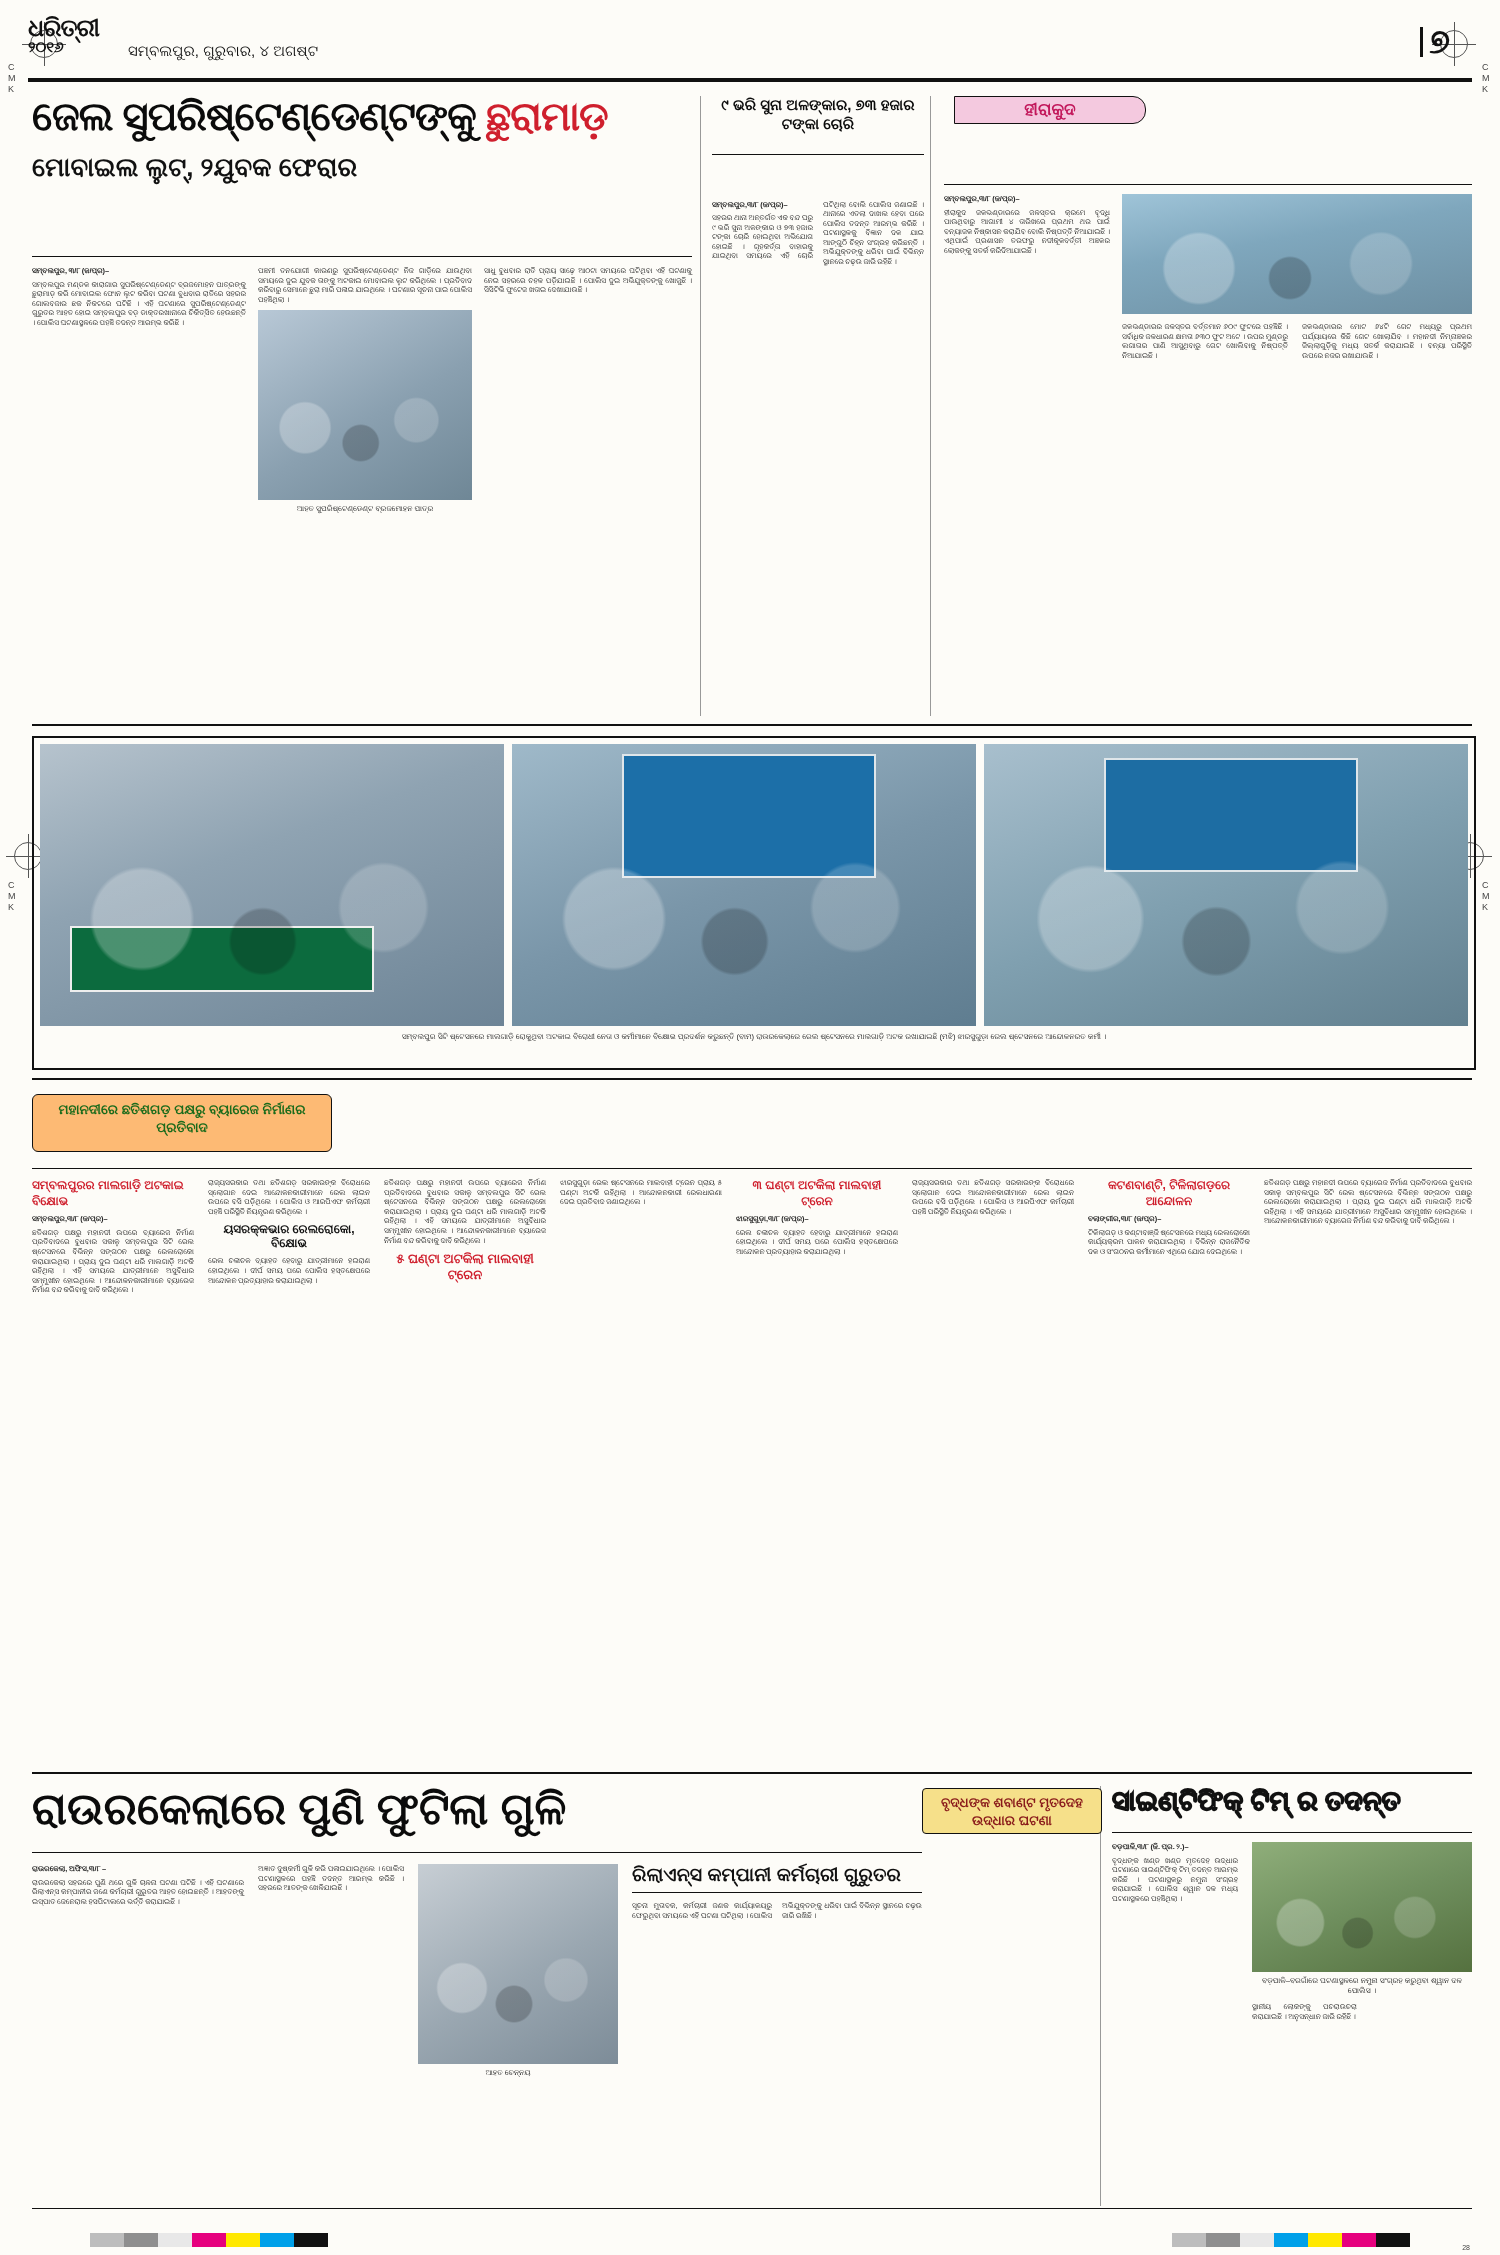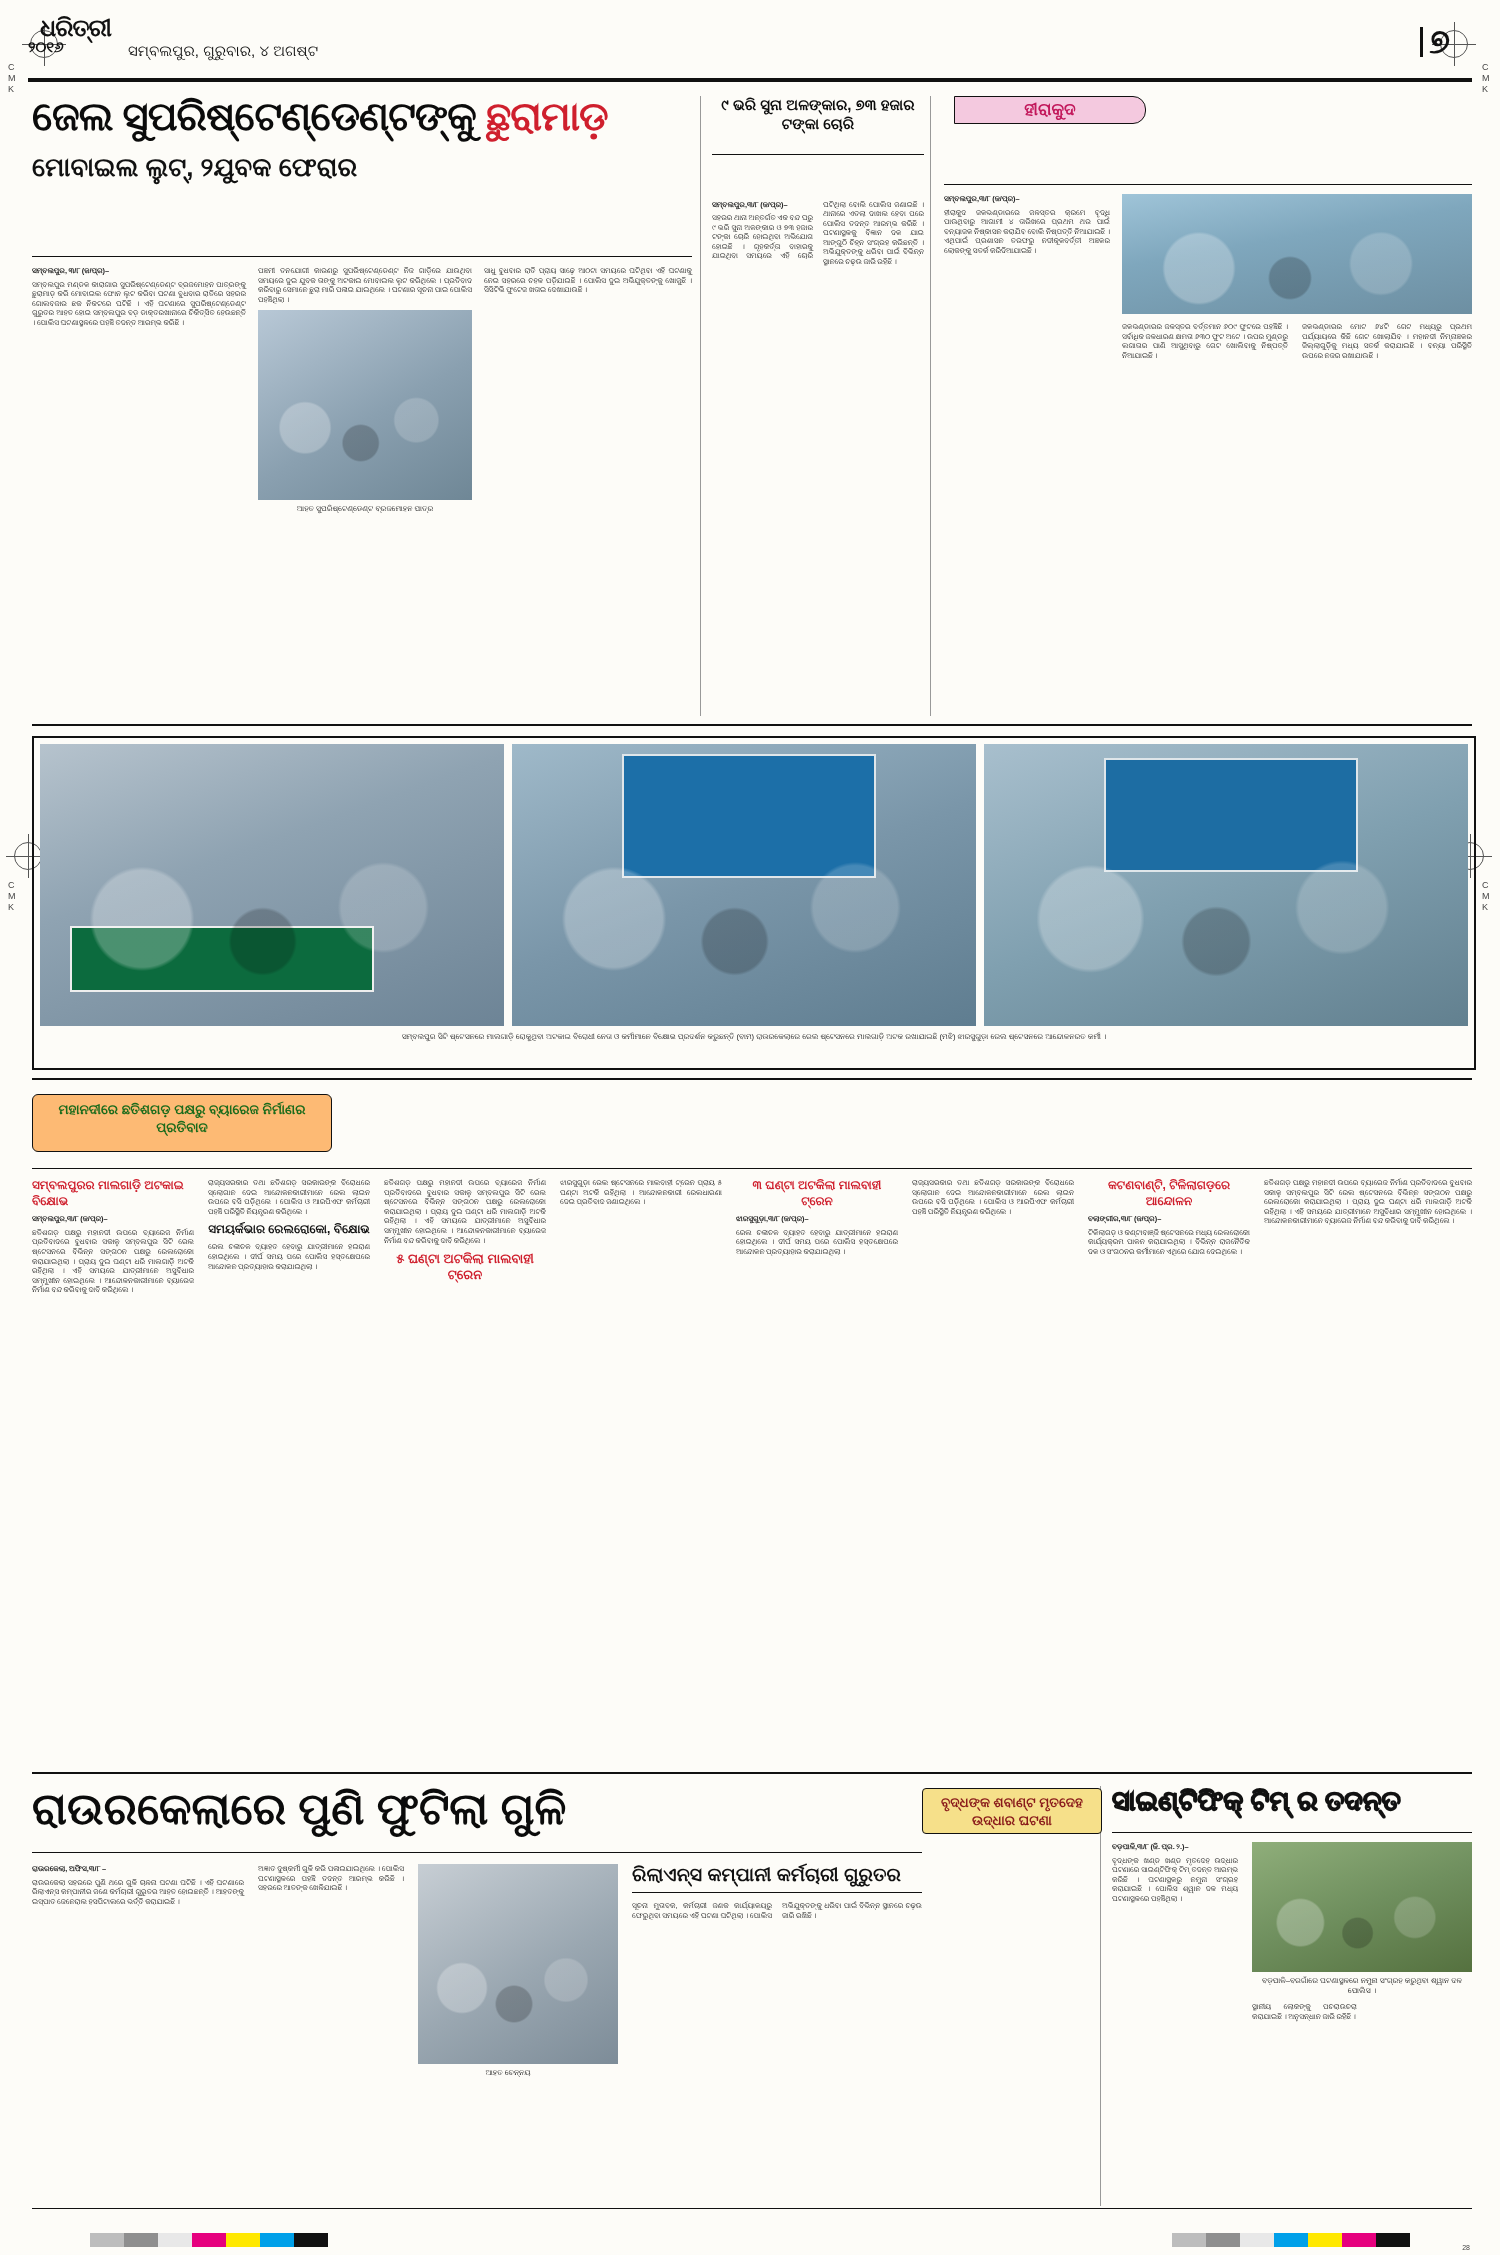--- a/index.html
+++ b/index.html
@@ -33,21 +33,21 @@
     font-family: "Liberation Sans", sans-serif;
   }
   
   .masthead {
     position: absolute; left: 28px; top: 14px; width: 1444px; height: 56px;
   }
   .logo-box {
     position: absolute; left: 0; top: 0; width: 78px; height: 44px;
   }
   .logo-word {
-    font-size: 24px; font-weight: bold; color: #111; letter-spacing: -1px; margin-left: 12px;
+    font-size: 24px; font-weight: bold; color: #111; letter-spacing: -1px;
   }
   .logo-year { font-size: 15px; font-weight: bold; color: #111; margin-top: -4px;}
   .masthead-place {
     position: absolute; left: 100px; top: 28px;
     font-size: 15px; color: #111;
   }
   .page-num {
     position: absolute; right: 22px; top: 8px;
     font-size: 34px; font-weight: bold; color: #111;
   }
@@ -225,21 +225,21 @@
     <div style="position:absolute; left:0; top:0; width:162px;">
       <div class="sub-headline" style="font-size:12px; color:#cf1f2d; line-height:1.3;">ସମ୍ବଲପୁରର ମାଲଗାଡ଼ି ଅଟକାଇ ବିକ୍ଷୋଭ</div>
       <div class="col-text" style="margin-top:5px;">
         <p><b>ସମ୍ବଲପୁର,୩/୮ (ଜ/ପ୍ର)–</b></p>
         <p>ଛତିଶଗଡ଼ ପକ୍ଷରୁ ମହାନଦୀ ଉପରେ ବ୍ୟାରେଜ ନିର୍ମାଣ ପ୍ରତିବାଦରେ ବୁଧବାର ସକାଳୁ ସମ୍ବଲପୁର ସିଟି ରେଲ ଷ୍ଟେସନରେ ବିଭିନ୍ନ ସଙ୍ଗଠନ ପକ୍ଷରୁ ରେଲରୋକୋ କରାଯାଇଥିଲା । ପ୍ରାୟ ଦୁଇ ଘଣ୍ଟା ଧରି ମାଲଗାଡ଼ି ଅଟକି ରହିଥିଲା । ଏହି ସମୟରେ ଯାତ୍ରୀମାନେ ଅସୁବିଧାର ସମ୍ମୁଖୀନ ହୋଇଥିଲେ । ଆନ୍ଦୋଳନକାରୀମାନେ ବ୍ୟାରେଜ ନିର୍ମାଣ ବନ୍ଦ କରିବାକୁ ଦାବି କରିଥିଲେ ।</p>
       </div>
     </div>
 
     <div style="position:absolute; left:176px; top:0; width:162px;">
       <div class="col-text">ରାଜ୍ୟସରକାର ତଥା ଛତିଶଗଡ଼ ସରକାରଙ୍କ ବିରୋଧରେ ସ୍ଲୋଗାନ ଦେଇ ଆନ୍ଦୋଳନକାରୀମାନେ ରେଲ ଲାଇନ ଉପରେ ବସି ପଡ଼ିଥିଲେ । ପୋଲିସ ଓ ଆରପିଏଫ କର୍ମଚାରୀ ପହଞ୍ଚି ପରିସ୍ଥିତି ନିୟନ୍ତ୍ରଣ କରିଥିଲେ ।</div>
-      <div class="sub-headline" style="font-size:12px; text-align:center; margin:6px 0;">ସମୟର୍କଭାର ରେଲରୋକୋ, ବିକ୍ଷୋଭ</div>
+      <div class="sub-headline" style="font-size:12px; text-align:center; margin:6px 0;">ୟସରକ୍କଭାର ରେଲରୋକୋ, ବିକ୍ଷୋଭ</div>
       <div class="col-text">ରେଲ ଚଳାଚଳ ବ୍ୟାହତ ହେବାରୁ ଯାତ୍ରୀମାନେ ହଇରାଣ ହୋଇଥିଲେ । ଦୀର୍ଘ ସମୟ ପରେ ପୋଲିସ ହସ୍ତକ୍ଷେପରେ ଆନ୍ଦୋଳନ ପ୍ରତ୍ୟାହାର କରାଯାଇଥିଲା ।</div>
     </div>
 
     <div style="position:absolute; left:352px; top:0; width:162px;">
       <div class="col-text">ଛତିଶଗଡ଼ ପକ୍ଷରୁ ମହାନଦୀ ଉପରେ ବ୍ୟାରେଜ ନିର୍ମାଣ ପ୍ରତିବାଦରେ ବୁଧବାର ସକାଳୁ ସମ୍ବଲପୁର ସିଟି ରେଲ ଷ୍ଟେସନରେ ବିଭିନ୍ନ ସଙ୍ଗଠନ ପକ୍ଷରୁ ରେଲରୋକୋ କରାଯାଇଥିଲା । ପ୍ରାୟ ଦୁଇ ଘଣ୍ଟା ଧରି ମାଲଗାଡ଼ି ଅଟକି ରହିଥିଲା । ଏହି ସମୟରେ ଯାତ୍ରୀମାନେ ଅସୁବିଧାର ସମ୍ମୁଖୀନ ହୋଇଥିଲେ । ଆନ୍ଦୋଳନକାରୀମାନେ ବ୍ୟାରେଜ ନିର୍ମାଣ ବନ୍ଦ କରିବାକୁ ଦାବି କରିଥିଲେ ।</div>
       <div class="sub-headline" style="font-size:13px; color:#cf1f2d; text-align:center; margin:6px 0;">୫ ଘଣ୍ଟା ଅଟକିଲା ମାଲବାହୀ ଟ୍ରେନ</div>
     </div>
 
     <div style="position:absolute; left:528px; top:0; width:162px;">
       <div class="col-text">ଝାରସୁଗୁଡ଼ା ରେଲ ଷ୍ଟେସନରେ ମାଲବାହୀ ଟ୍ରେନ ପ୍ରାୟ ୫ ଘଣ୍ଟା ଅଟକି ରହିଥିଲା । ଆନ୍ଦୋଳନକାରୀ ରେଲଧାରଣା ଦେଇ ପ୍ରତିବାଦ ଜଣାଇଥିଲେ ।</div>

